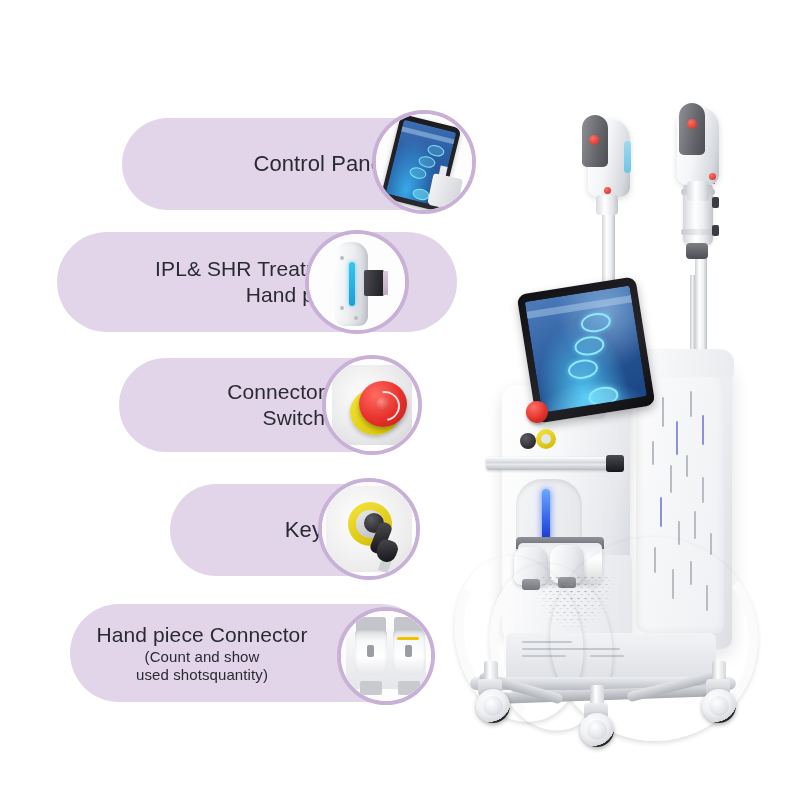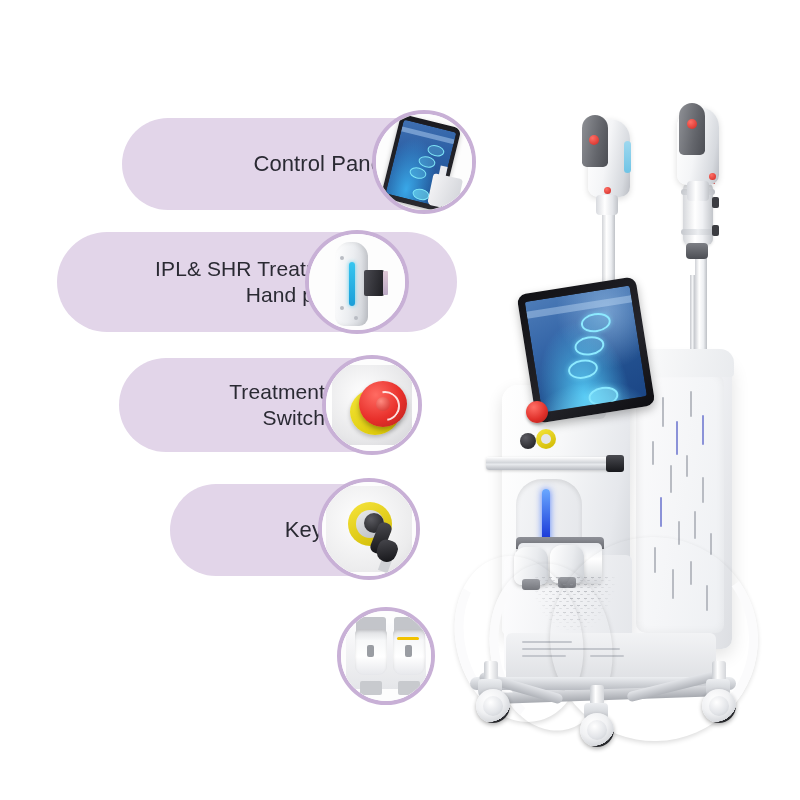--- a/index.html
+++ b/index.html
@@ -474,21 +474,21 @@
       <div class="hp-body"></div>
       <div class="hp-strip"></div>
       <div class="hp-head"></div>
       <div class="hp-dot hp-d1"></div>
       <div class="hp-dot hp-d2"></div>
       <div class="hp-dot hp-d3"></div>
     </div>
   </div>
 
   <div class="pill" id="pill-emergency">
-    <span class="pill-text">Treatment
+    <span class="pill-text">Connector
 Switch</span>
   </div>
   <div class="thumb-ring" id="ring-emergency">
     <div class="thumb-inner">
       <div class="em-plate"></div>
       <div class="em-yellow"></div>
       <div class="em-red">
         <div class="em-inner"></div>
       </div>
     </div>
@@ -501,20 +501,26 @@
     <div class="thumb-inner">
       <div class="ky-plate"></div>
       <div class="ky-ring"></div>
       <div class="ky-barrel"></div>
       <div class="ky-tip"></div>
       <div class="ky-blade"></div>
       <div class="ky-bow"></div>
     </div>
   </div>
 
+  <div class="pill" id="pill-connector">
+    <span class="pill-text">
+      Hand piece Connector<span class="pill-sub">(Count and show
+used shotsquantity)</span>
+    </span>
+  </div>
   <div class="thumb-ring" id="ring-connector">
     <div class="thumb-inner">
       <div class="cn-plate"></div>
       <div class="cn-tab cn-t1"></div>
       <div class="cn-tab cn-t2"></div>
       <div class="cn-slot cn-s1"></div>
       <div class="cn-slot cn-s2"></div>
       <div class="cn-yellow"></div>
       <div class="cn-pin cn-p1"></div>
       <div class="cn-pin cn-p2"></div>

